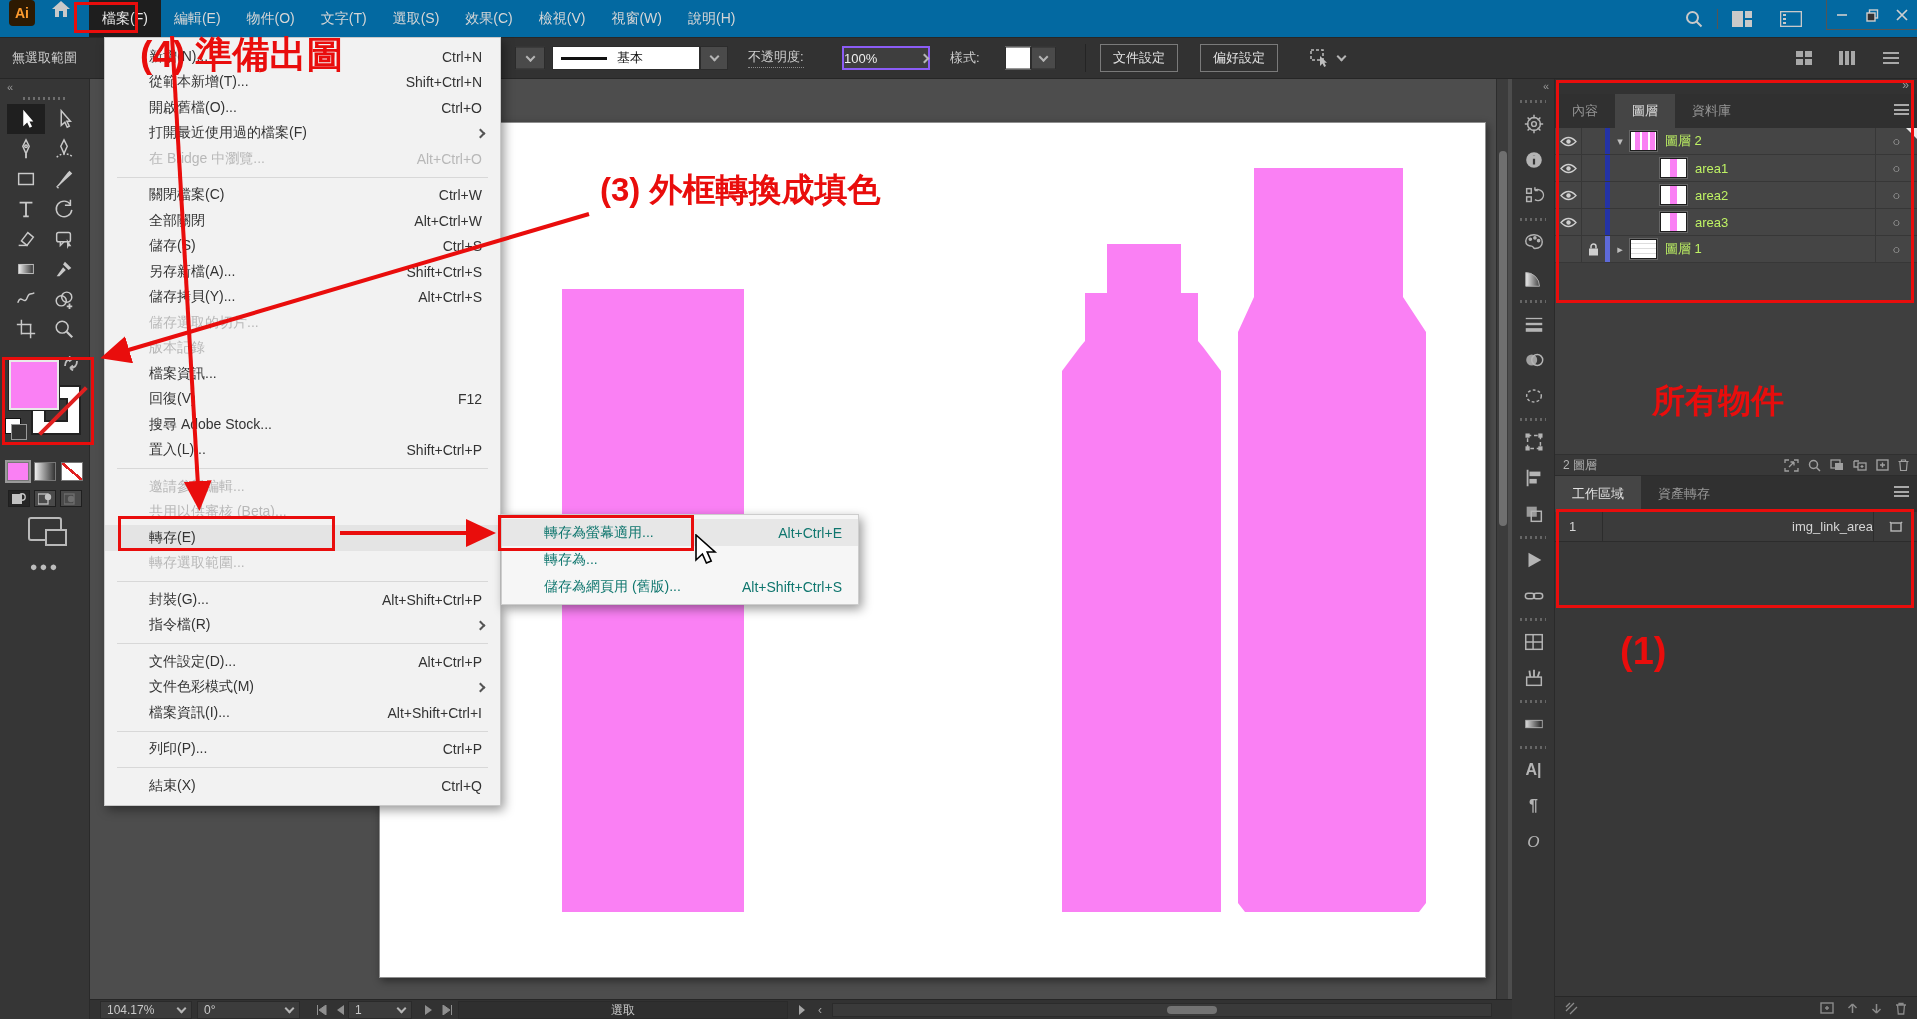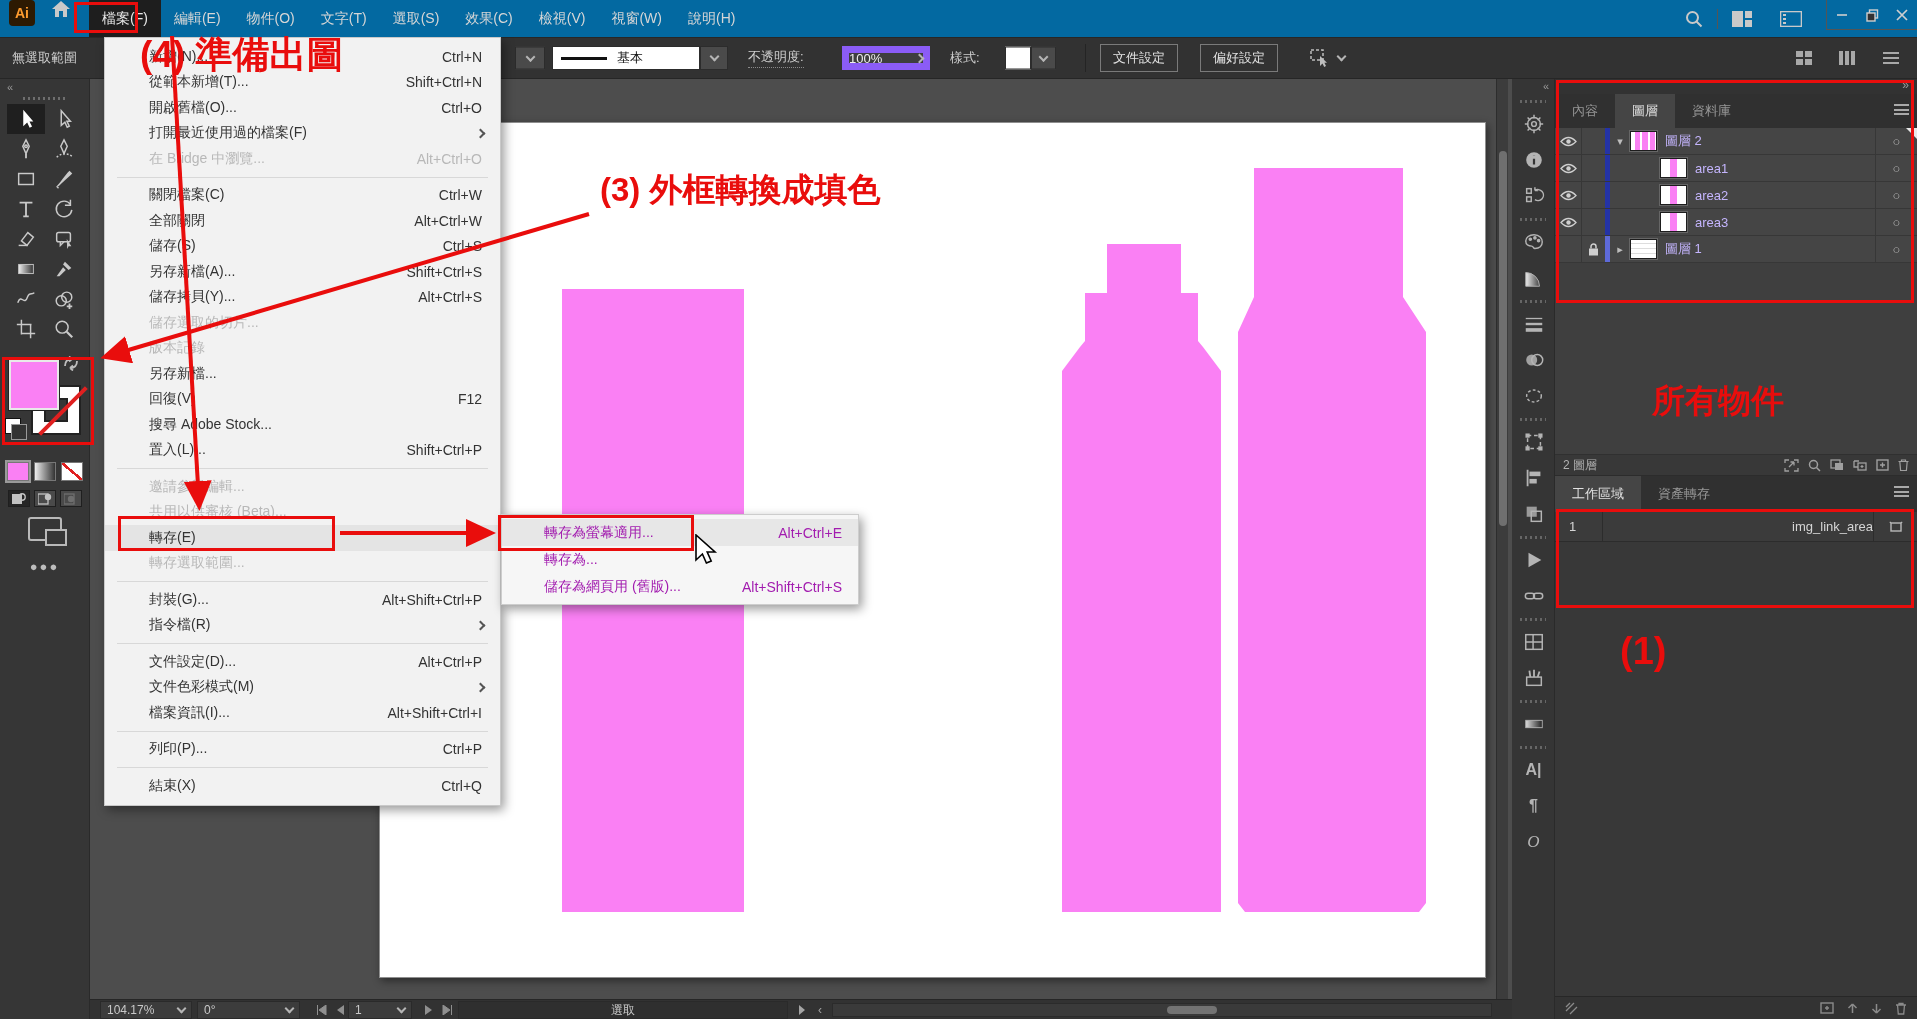--- a/index.html
+++ b/index.html
@@ -92,21 +92,21 @@
   .ptab-menu:after{content:"";display:block;margin-top:3px;border-top:2px solid #a9a9a9;}
   .lrows{background:#3f3f3f;}
   .lrow{height:27px;background:#454545;border-bottom:1px solid #373737;display:flex;align-items:center;
         position:relative;}
   .lr-eye{width:26px;display:flex;justify-content:center;color:#cfcfcf;}
   .lr-lock{width:24px;display:flex;justify-content:center;color:#cfcfcf;border-left:1px solid #373737;
            align-self:stretch;align-items:center;}
   .lr-bar{width:5px;align-self:stretch;}
   .lr-chev{width:20px;text-align:center;color:#bdbdbd;font-size:11px;}
   .lr-thumb{width:27px;height:20px;background:#fff;border:1px solid #1d1d1d;outline:1px solid #666;margin-right:8px;}
-  .lr-name{flex:1;color:#c4b5fd;}
+  .lr-name{flex:1;color:#bef264;}
   .lr-target{width:42px;border-left:1px solid #373737;align-self:stretch;display:flex;align-items:center;
              justify-content:center;color:#b9b9b9;font-size:13px;}
   .lr-corner{position:absolute;right:0;top:0;width:0;height:0;border-left:11px solid transparent;
              border-top:11px solid #e8e8e8;}
   .th-group{background:linear-gradient(90deg,#fff 0 4px,#FA80F4 4px 9px,#fff 9px 11px,#FA80F4 11px 17px,#fff 17px 19px,#FA80F4 19px 24px,#fff 24px);}
   .th-bar{background:linear-gradient(90deg,#fff 0 9px,#FA80F4 9px 16px,#fff 16px);}
   .th-tpl{background:repeating-linear-gradient(0deg,#fff 0 4px,#ddd 4px 5px);}
   .lempty{background:#3f3f3f;height:192px;border-bottom:1px solid #303030;}
   .lfooter{height:21px;background:#383838;display:flex;align-items:center;padding:0 8px;color:#b3b3b3;
            font-size:12px;border-bottom:1px solid #2c2c2c;}
@@ -134,21 +134,21 @@
             border:1px solid #c9c9c9;box-shadow:3px 4px 10px rgba(0,0,0,.4);padding:6px 0;font-size:14px;color:#333;}
   .fm-row{height:25.5px;display:flex;align-items:center;padding:0 18px 0 44px;position:relative;}
   .fm-row.hl{background:#e4e4e4;}
   .fm-row .sc{margin-left:auto;}
   .fm-row.dis{color:#b8b8b8;}
   .fm-sep{height:1px;background:#d8d8d8;margin:5px 12px;}
   .fm-arrow{position:absolute;right:16px;width:7px;height:7px;border-right:2px solid #555;
             border-top:2px solid #555;transform:rotate(45deg);}
   .exportmenu{position:absolute;left:501px;top:514px;width:358px;background:#f6f6f6;z-index:41;
               border:1px solid #cdcdcd;box-shadow:3px 4px 10px rgba(0,0,0,.4);padding:4px 0;
-              font-size:14px;color:#a21caf;}
+              font-size:14px;color:#0f766e;}
   .em-row{height:27px;display:flex;align-items:center;padding:0 16px 0 42px;}
   .em-row.hl{background:#e7e7e7;}
   .em-row .sc{margin-left:auto;}
   
   .rb{position:absolute;border:3px solid #E90D0C;z-index:61;pointer-events:none;}
   .rtext{position:absolute;color:#E90D0C;font-weight:bold;z-index:63;white-space:nowrap;
          font-family:"Liberation Sans",sans-serif;}
   #overlay{position:absolute;left:0;top:0;z-index:62;pointer-events:none;}
   #cursor{position:absolute;z-index:70;pointer-events:none;}
 </style>
@@ -237,21 +237,21 @@
         <span class="chev"></span>
       </span>
     <span class="cb" style="left:552px;width:148px;height:24px;background:#fff;color:#111;padding:0 8px;border:1px solid #2c2c2c">
       <span style="display:inline-block;width:46px;height:3px;background:#111;margin-right:10px"></span>
       <span>基本</span>
     </span>
     <span class="cb" style="left:700px;width:28px;height:24px;background:#4a4a4a;border:1px solid #2c2c2c;justify-content:center">
         <span class="chev"></span>
       </span>
     <span class="cb dotted-u" style="left:748px">不透明度:</span>
-    <span class="cb" style="left:842px;width:88px;height:24px;background:#3e3e3e;border:7px solid #8b5cf6;color:#eee">
+    <span class="cb" style="left:842px;width:88px;height:24px;background:#3e3e3e;border:2px solid #8b5cf6;color:#eee">
       <span>100%</span>
         <span class="chev chev-r" style="margin-left:auto"></span>
     </span>
     <span class="cb" style="left:950px">樣式:</span>
     <span class="cb" style="left:1005px;width:26px;height:23px;background:#fff;border:1px solid #2c2c2c"></span>
     <span class="cb" style="left:1031px;width:25px;height:23px;background:#4a4a4a;border:1px solid #2c2c2c;justify-content:center">
         <span class="chev"></span>
       </span>
     <span class="cb" style="left:1085px;width:1px;height:28px;background:#242424"></span>
     <span class="cb cb-btn" style="left:1100px">文件設定</span>
@@ -827,21 +827,21 @@
         <span>儲存拷貝(Y)...</span>
         <span class="sc">Alt+Ctrl+S</span>
       </div>
       <div class="fm-row dis">
         <span>儲存選取的切片...</span>
       </div>
       <div class="fm-row dis">
         <span>版本記錄</span>
       </div>
       <div class="fm-row">
-        <span>另存新檔...</span>
+        <span>檔案資訊...</span>
       </div>
       <div class="fm-row">
         <span>回復(V)</span>
         <span class="sc">F12</span>
       </div>
       <div class="fm-row">
         <span>搜尋 Adobe Stock...</span>
       </div>
       <div class="fm-row">
         <span>置入(L)...</span>

